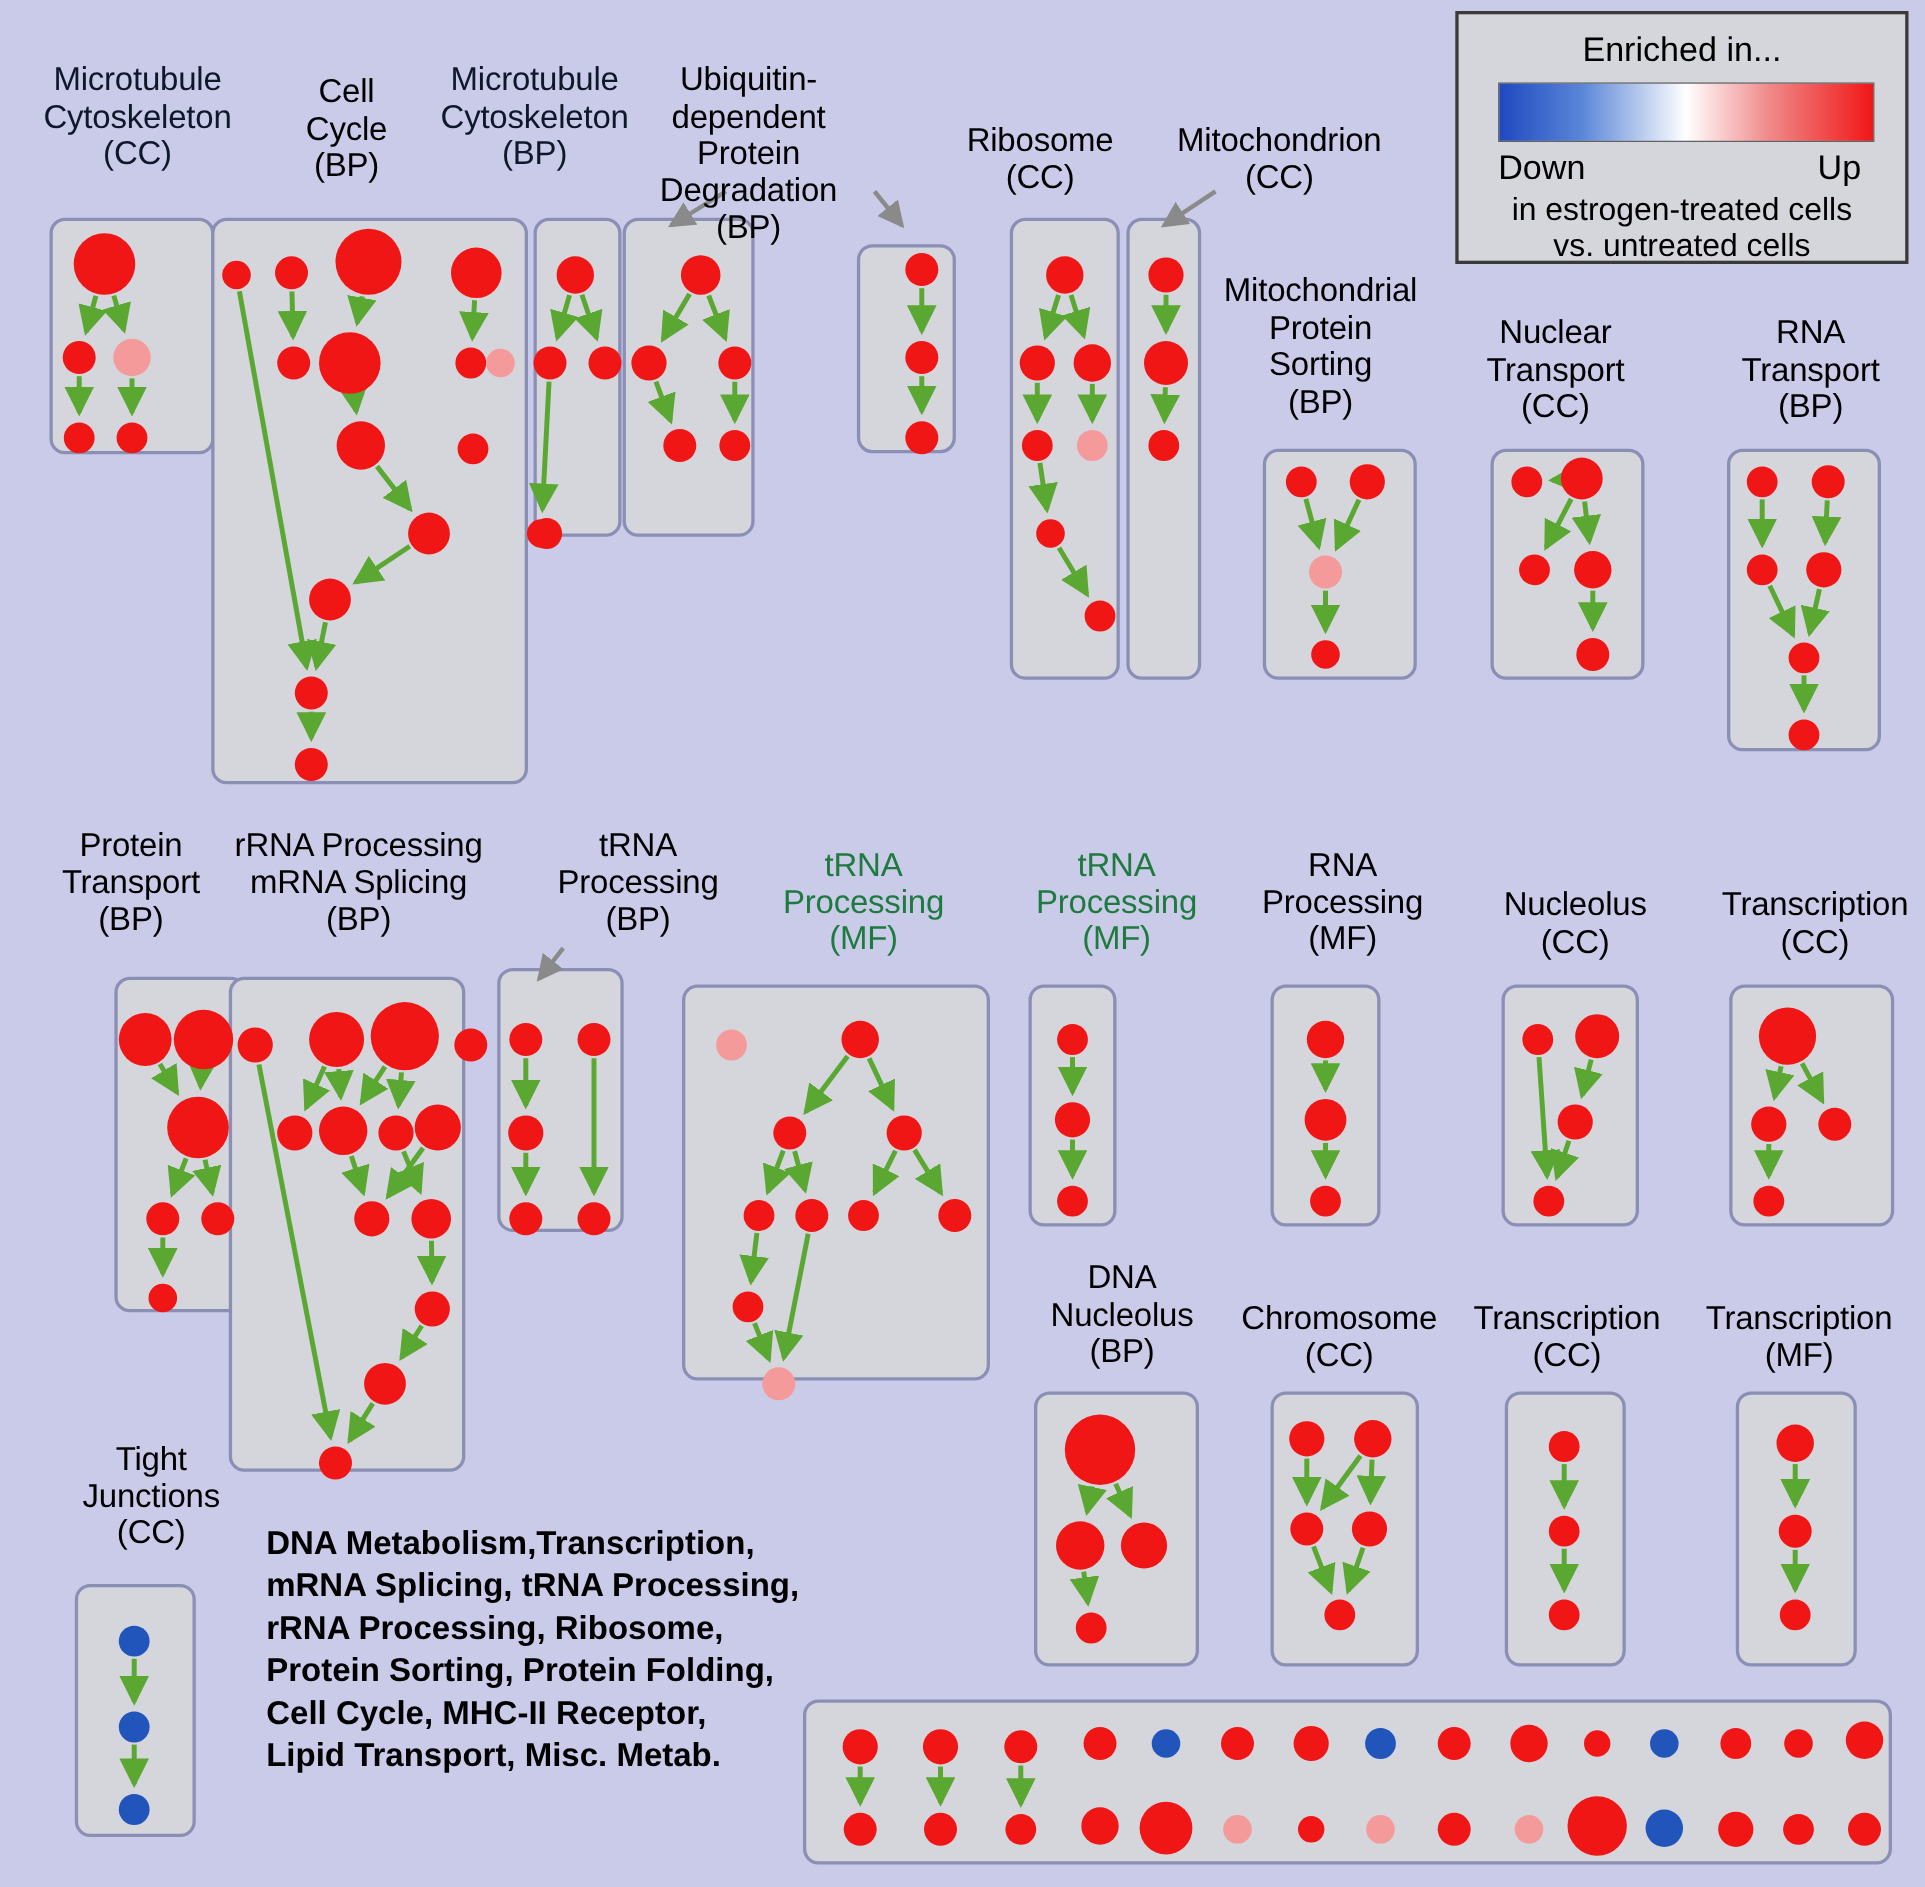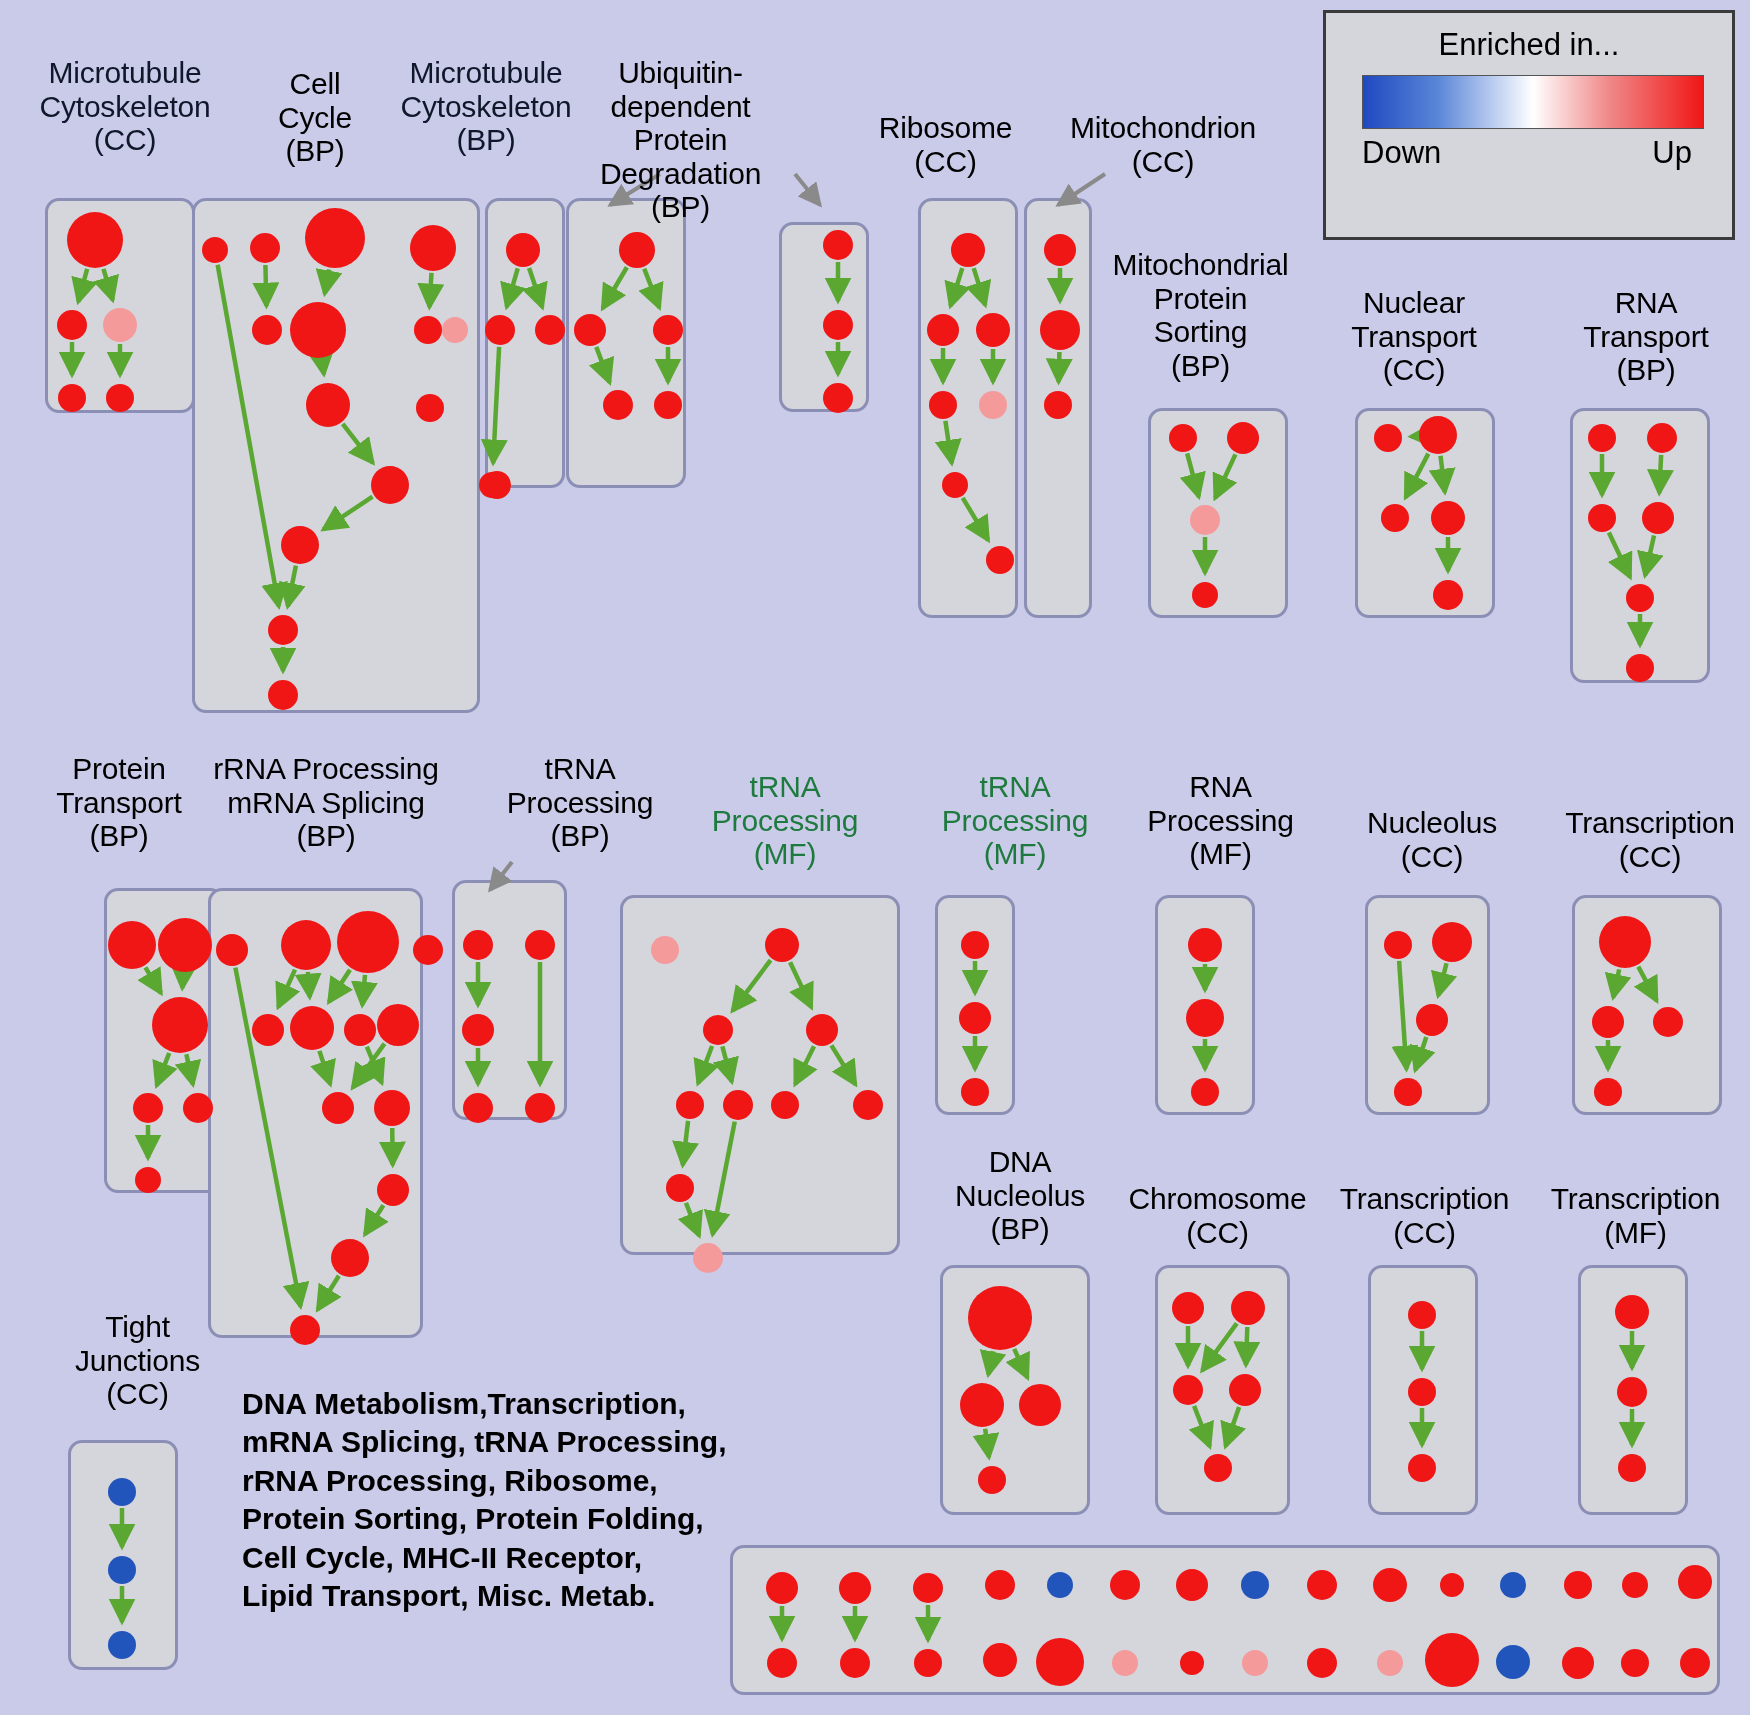--- a/index.html
+++ b/index.html
@@ -432,15 +432,17 @@
 rRNA Processing, Ribosome,
 Protein Sorting, Protein Folding,
 Cell Cycle, MHC-II Receptor,
 Lipid Transport, Misc. Metab.</div>
 
   <div class="legend" style="left:1323px;top:10px;width:412px;height:230px;">
     <div class="legend-title" style="top:14px;">Enriched in...</div>
     <div class="grad" style="left:36px;top:62px;width:340px;height:52px;"></div>
     <div class="legend-down" style="left:36px;top:122px;">Down</div>
     <div class="legend-up" style="right:40px;top:122px;">Up</div>
+    <div class="legend-sub" style="top:162px;">in estrogen-treated cells
+vs. untreated cells</div>
   </div>
 
 </div>
 
 </body></html>

